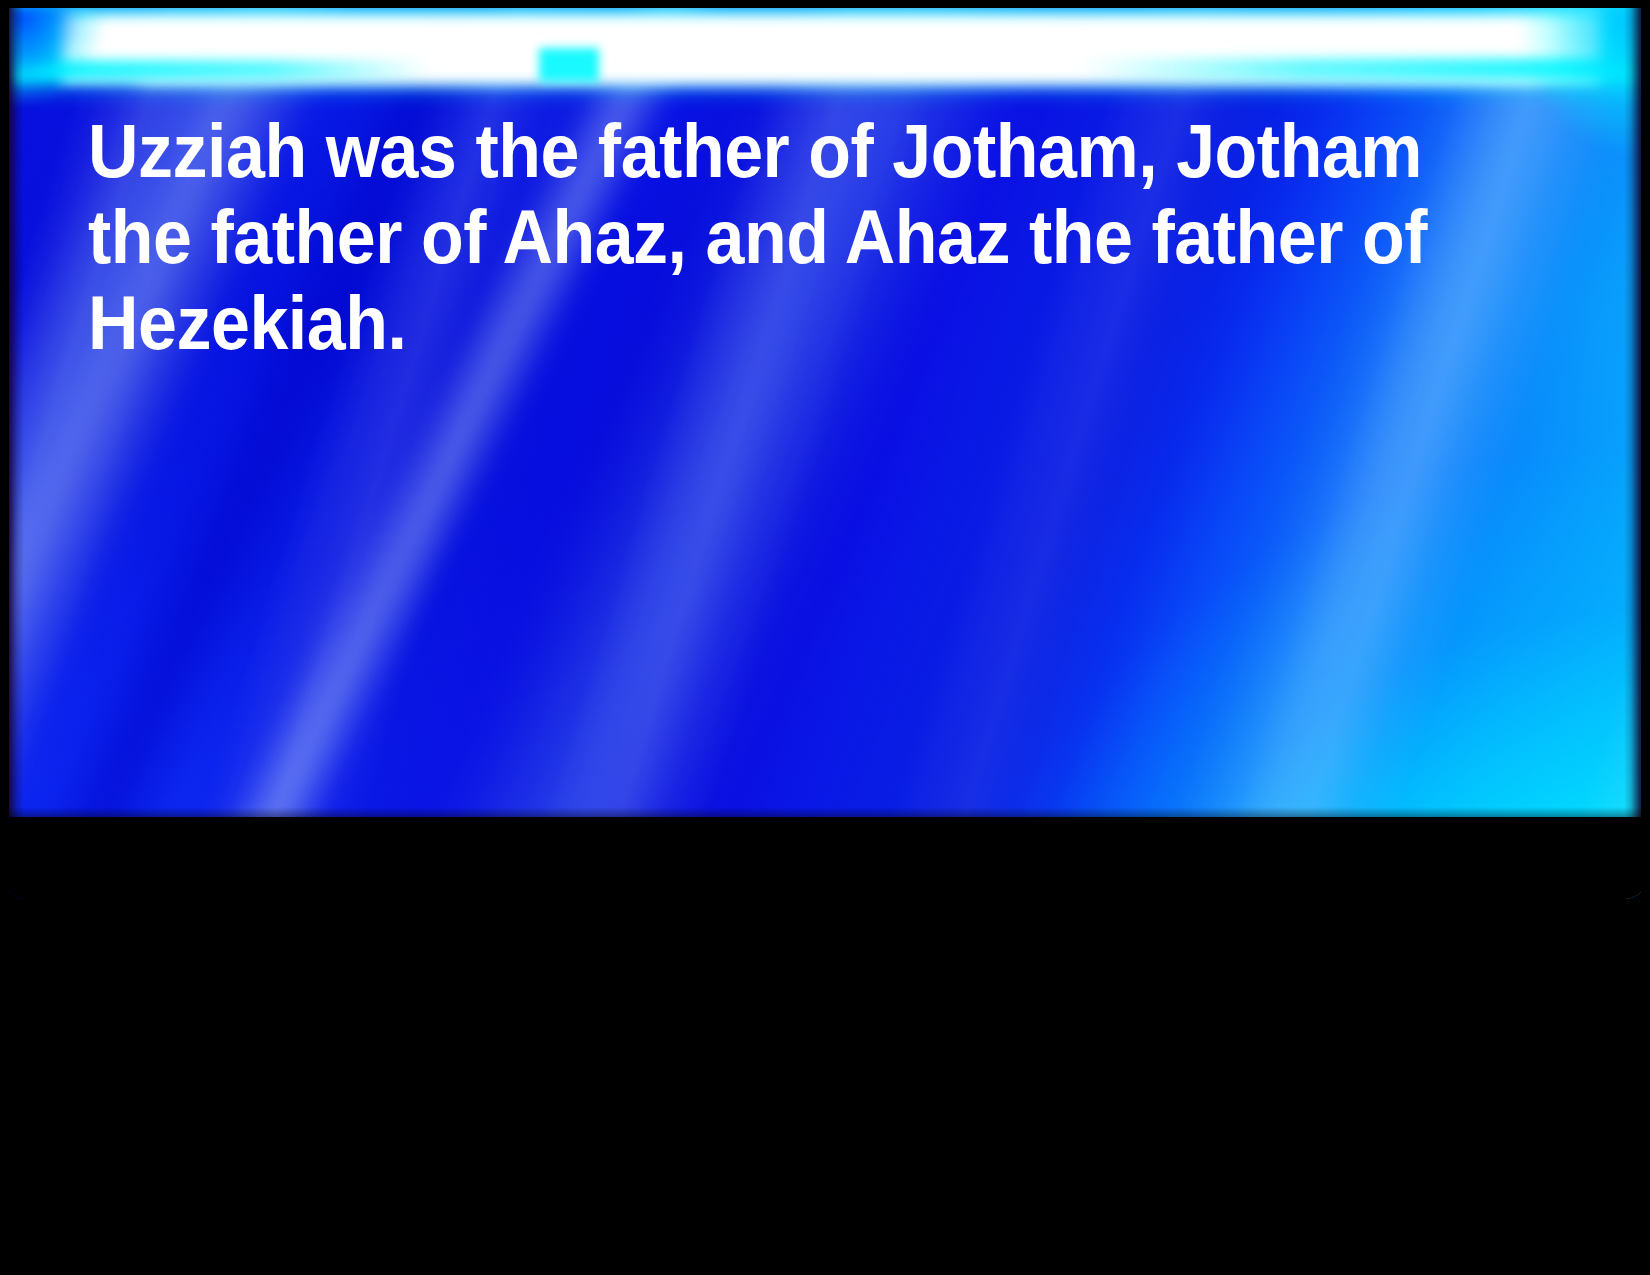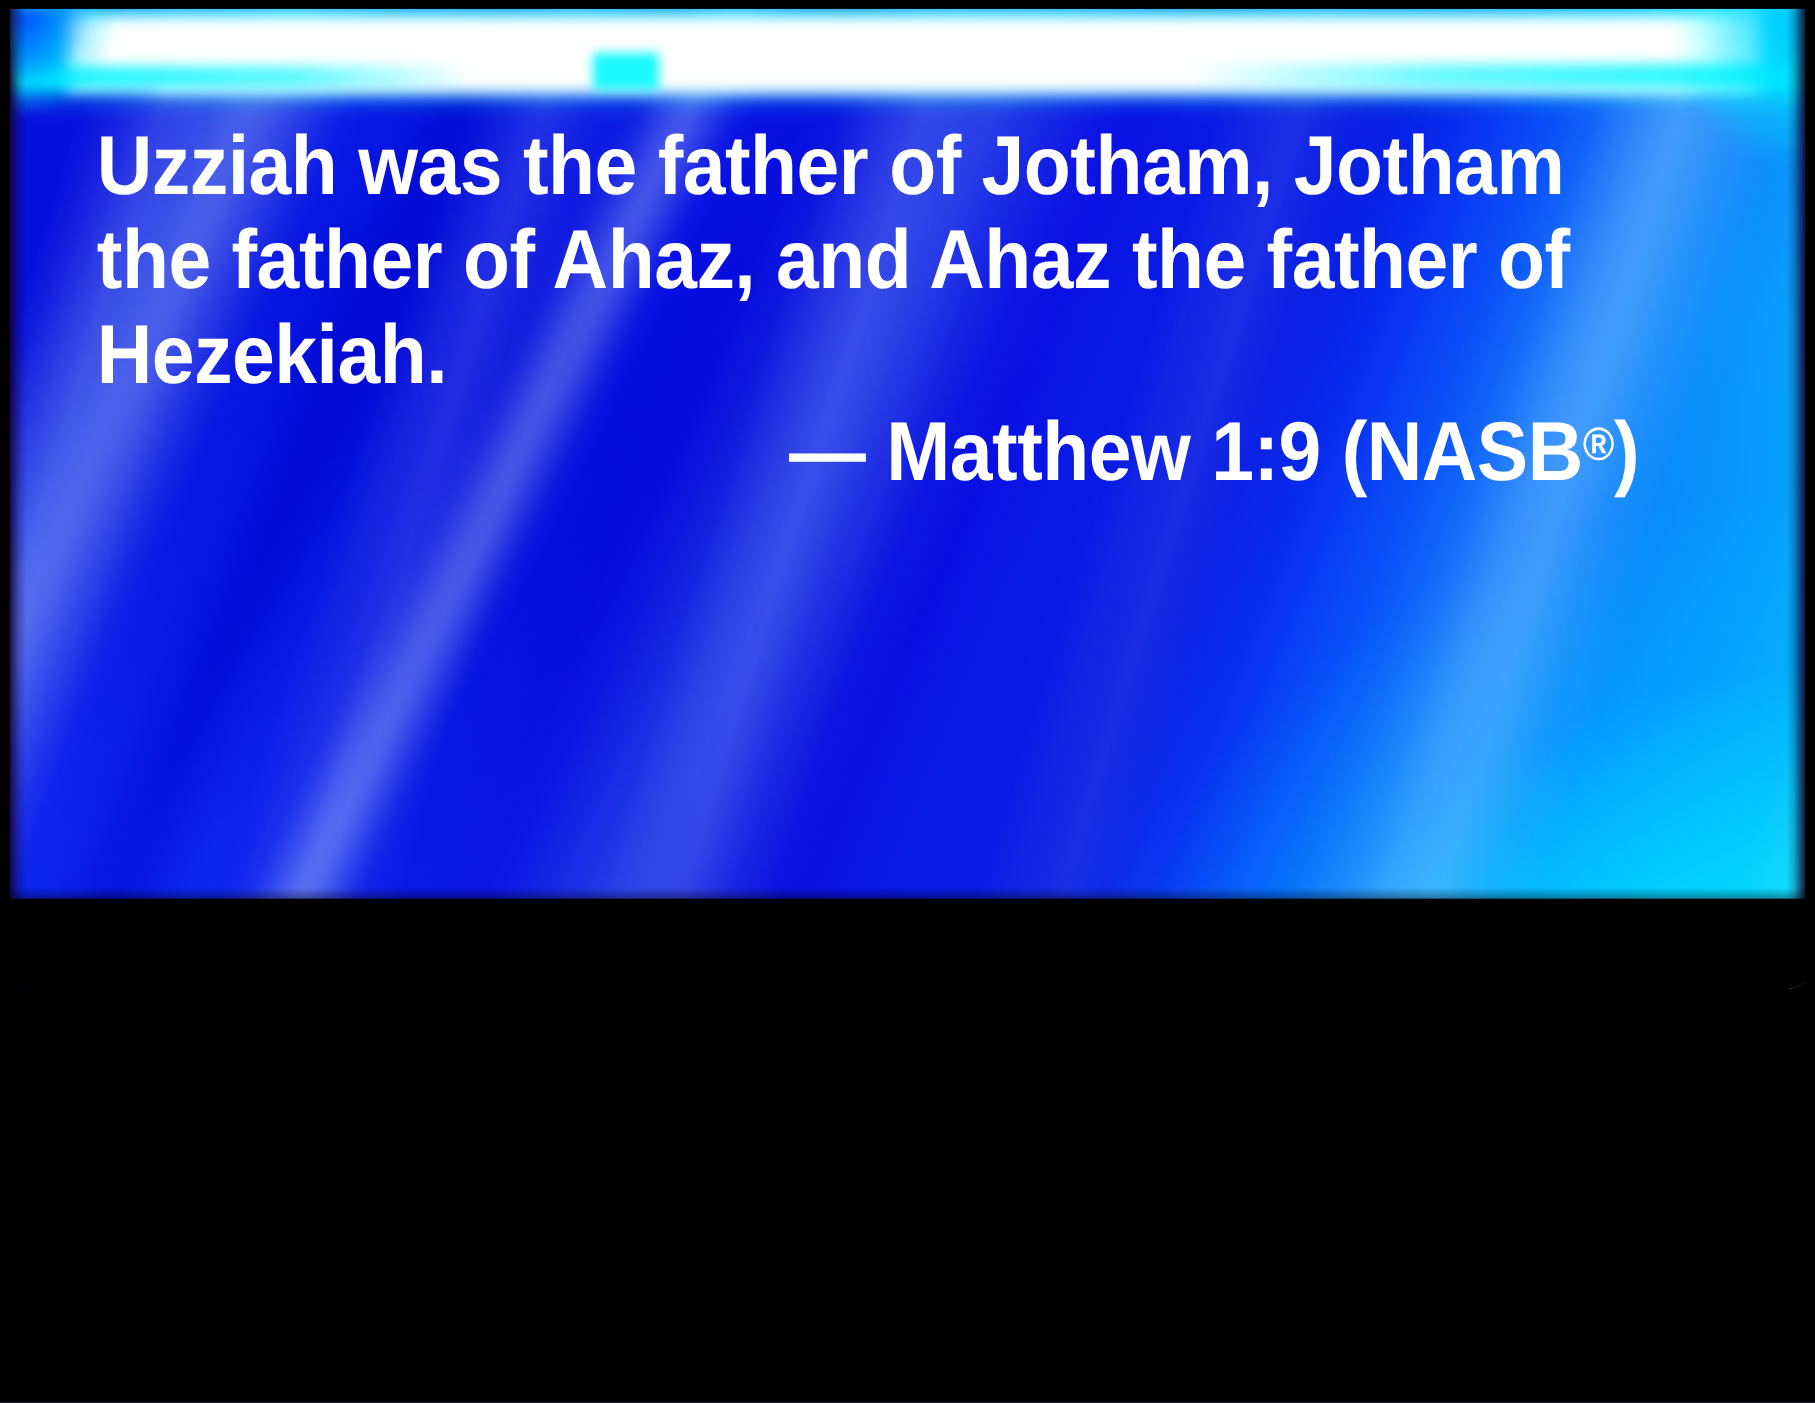--- a/index.html
+++ b/index.html
@@ -402,17 +402,14 @@
   <div class="frame frame-bottom"></div>
   <div class="frame frame-left"></div>
   <div class="frame frame-right"></div>
 
   <div id="verse-block">
     <div class="verse-line">Uzziah was the father of Jotham, Jotham</div>
     <div class="verse-line">the father of Ahaz, and Ahaz the father of</div>
     <div class="verse-line">Hezekiah.</div>
   </div>
 
-  <div id="attribution">
-    <span class="attr-text"><span>— Matthew 1:9 (NASB</span><span class="reg-mark">®</span><span>)</span></span>
-  </div>
 
 </div>
 
 </body></html>

